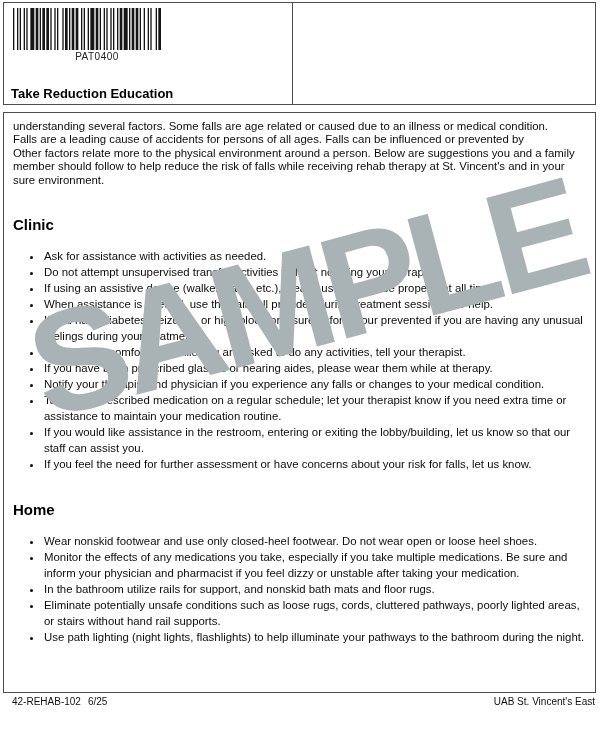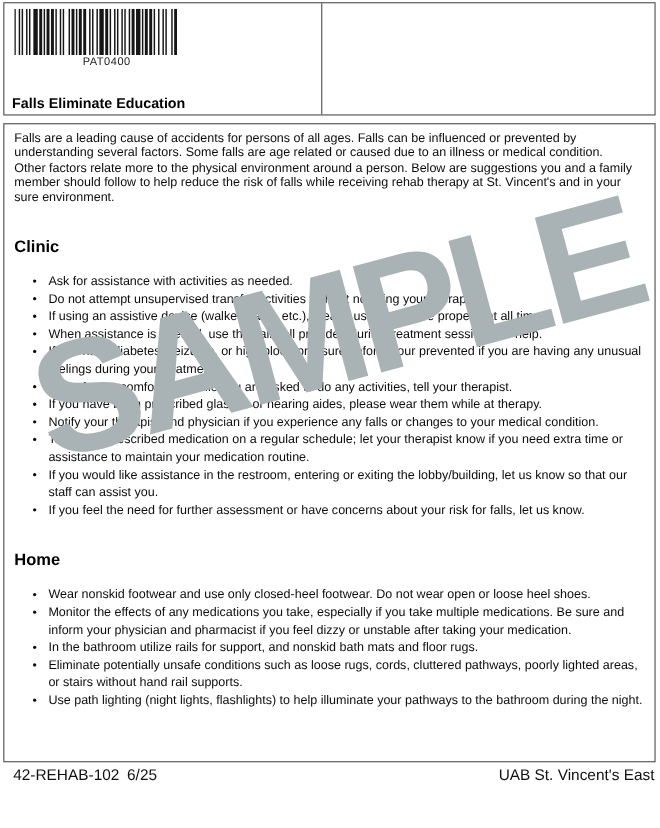--- a/index.html
+++ b/index.html
@@ -59,21 +59,21 @@
   }
   .watermark span {
     font-size:145px; font-weight:bold; letter-spacing:-7px;
     color:#a9b2b4; transform:rotate(-15deg); white-space:nowrap;
     line-height:1;
   }
 
   
   .footer {
     position:absolute; left:3px; top:696px; width:593px;
-    font-size:14px; color:#111; display:flex; align-items:baseline;
+    font-size:10px; color:#111; display:flex; align-items:baseline;
   }
   .footer .f-left  { flex:1; text-align:left; padding-left:9px; white-space:nowrap; }
   .footer .f-center{ flex:1; text-align:center; white-space:nowrap; }
   .footer .f-right { flex:1; text-align:right; padding-right:1px; white-space:nowrap; }
   .f-left .sep { display:inline-block; width:7px; }
 </style>
 </head>
 <body>
 
 <div class="page">
@@ -118,29 +118,29 @@
             <rect x="122.67" y="0" width="2.67" height="42" fill="#161616"></rect>
             <rect x="126.67" y="0" width="1.33" height="42" fill="#161616"></rect>
             <rect x="130.67" y="0" width="1.33" height="42" fill="#161616"></rect>
             <rect x="134.67" y="0" width="1.33" height="42" fill="#161616"></rect>
             <rect x="137.33" y="0" width="1.33" height="42" fill="#161616"></rect>
             <rect x="142.67" y="0" width="1.33" height="42" fill="#161616"></rect>
             <rect x="145.33" y="0" width="2.67" height="42" fill="#161616"></rect>
           </svg>
         <div class="barcode-label">PAT0400</div>
       </div>
-      <div class="doc-title">Falls Eliminate Education</div>
+      <div class="doc-title">Take Reduction Education</div>
     </div>
     <div class="header-right"></div>
   </div>
 
   <div class="main-box">
     <div class="intro">
+      <div>understanding several factors. Some falls are age related or caused due to an illness or medical condition.</div>
       <div>Falls are a leading cause of accidents for persons of all ages. Falls can be influenced or prevented by</div>
-      <div>understanding several factors. Some falls are age related or caused due to an illness or medical condition.</div>
       <div>Other factors relate more to the physical environment around a person. Below are suggestions you and a family</div>
       <div>member should follow to help reduce the risk of falls while receiving rehab therapy at St. Vincent's and in your</div>
       <div>sure environment.</div>
     </div>
 
     <div class="section-heading heading-clinic">Clinic</div>
     <ul class="bullet-list">
       <li>Ask for assistance with activities as needed.</li>
       <li>Do not attempt unsupervised transfer activities without notifying your therapist.</li>
       <li>If using an assistive device (walker, cane, etc.), please use the device properly at all times.</li>

